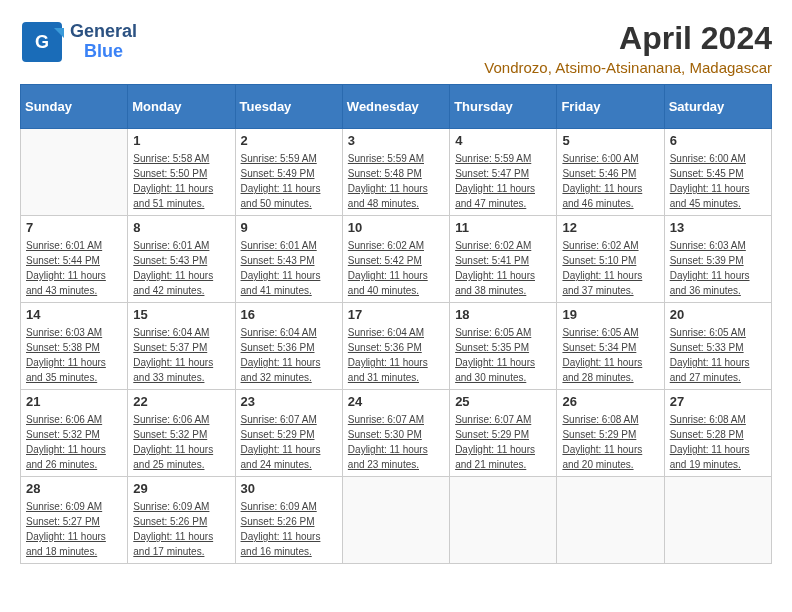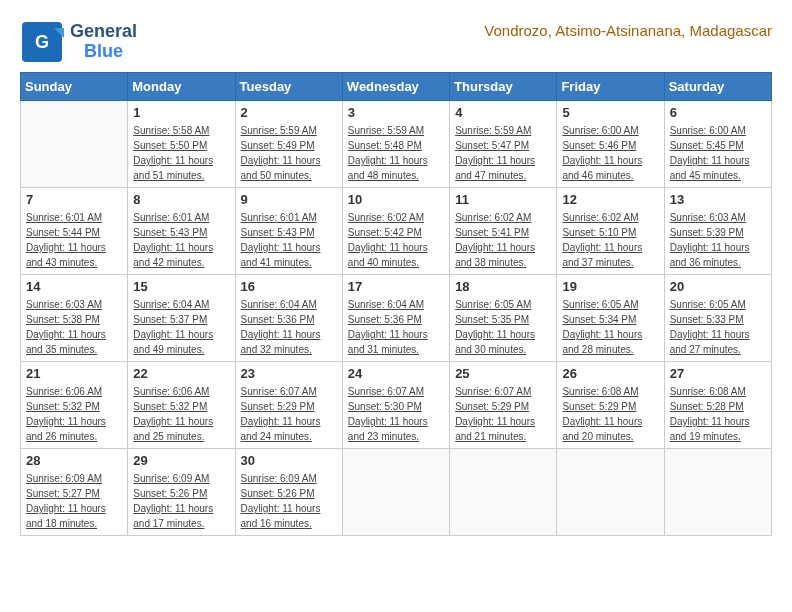--- a/index.html
+++ b/index.html
@@ -32,21 +32,21 @@
     .calendar {
       width: 100%;
       border-collapse: collapse;
       margin-top: 6px;
     }
     .calendar th {
       background-color: #3a7abf;
       color: #fff;
       font-size: 13px;
       font-weight: bold;
-      padding: 6px 4px;
+      padding: 14px 4px;
       text-align: left;
       border: 1px solid #2a6aaf;
     }
     .calendar td {
       border: 1px solid #ccc;
       vertical-align: top;
       padding: 4px 5px;
       font-size: 10.5px;
       color: #333;
       width: calc(100% / 7);
@@ -88,20 +88,21 @@
       <polygon points="34,8 44,18 44,8" fill="#3a9ad9"></polygon>
     </svg>
     <div>
       <div style="font-size:18px;font-weight:bold;color:#2c5282;line-height:1.1;text-align:center;">
         <span>General</span><br>
         <span style="color:#3b82f6;">Blue</span>
       </div>
     </div>
   </div>
   <div class="title-block">
+    <div class="month-year">April 2024</div>
     <div class="location">Vondrozo, Atsimo-Atsinanana, Madagascar</div>
   </div>
 </div>
 
 <table class="calendar">
   <thead>
     <tr>
     <th>Sunday</th>
         <th>Monday</th>
         <th>Tuesday</th>
@@ -243,21 +244,21 @@
           <span>Daylight: 11 hours</span><br>
           <span>and 35 minutes.</span>
         </div>
       </td>
         <td>
         <span class="day-num">15</span>
         <div class="day-info">
           <span>Sunrise: 6:04 AM</span><br>
           <span>Sunset: 5:37 PM</span><br>
           <span>Daylight: 11 hours</span><br>
-          <span>and 49 minutes.</span>
+          <span>and 33 minutes.</span>
         </div>
       </td>
         <td>
         <span class="day-num">16</span>
         <div class="day-info">
           <span>Sunrise: 6:04 AM</span><br>
           <span>Sunset: 5:36 PM</span><br>
           <span>Daylight: 11 hours</span><br>
           <span>and 32 minutes.</span>
         </div>

